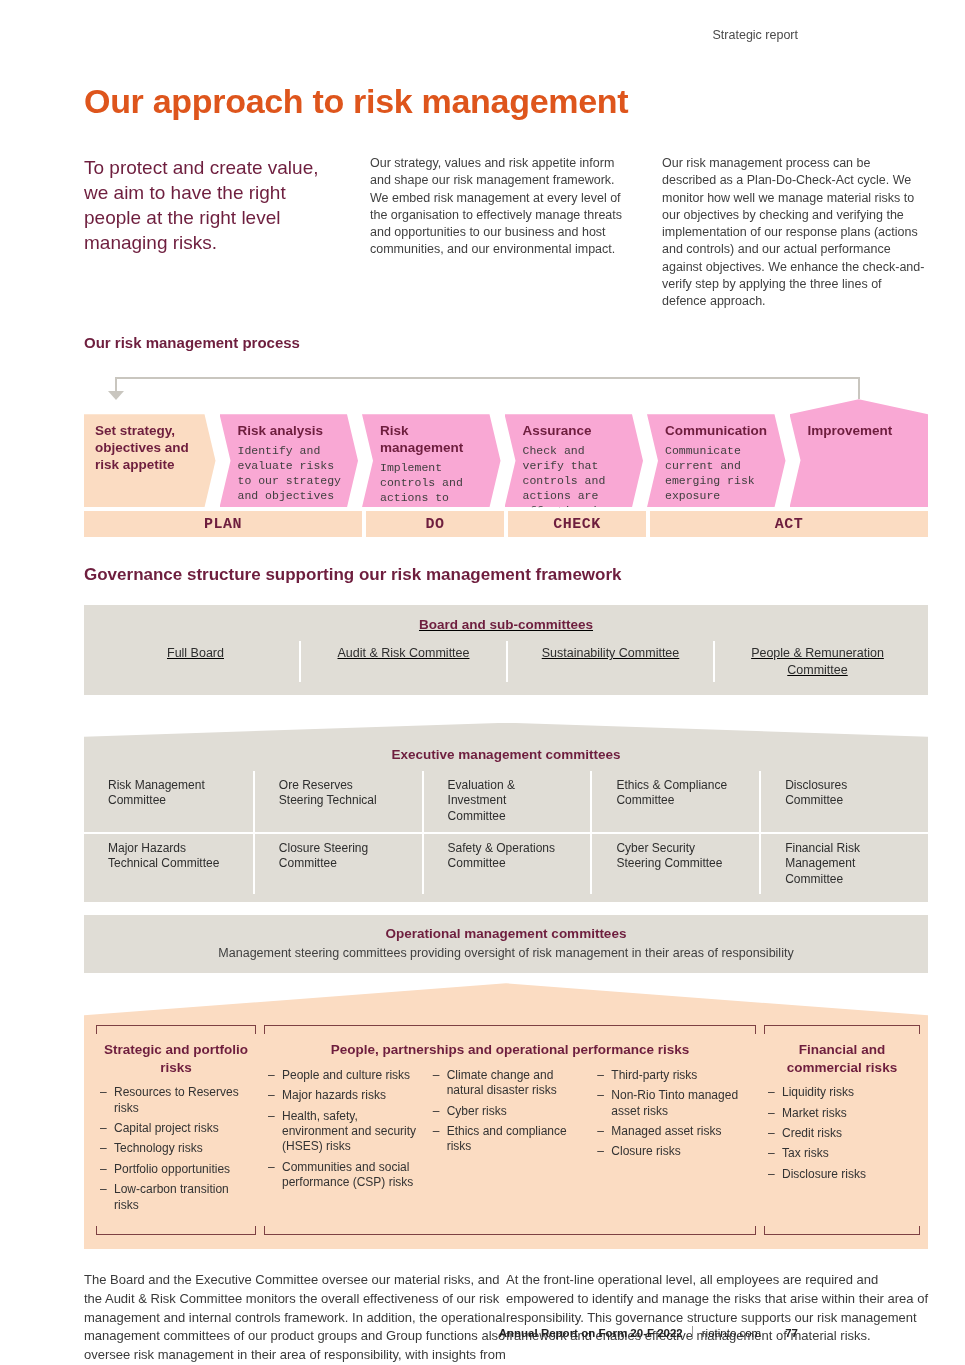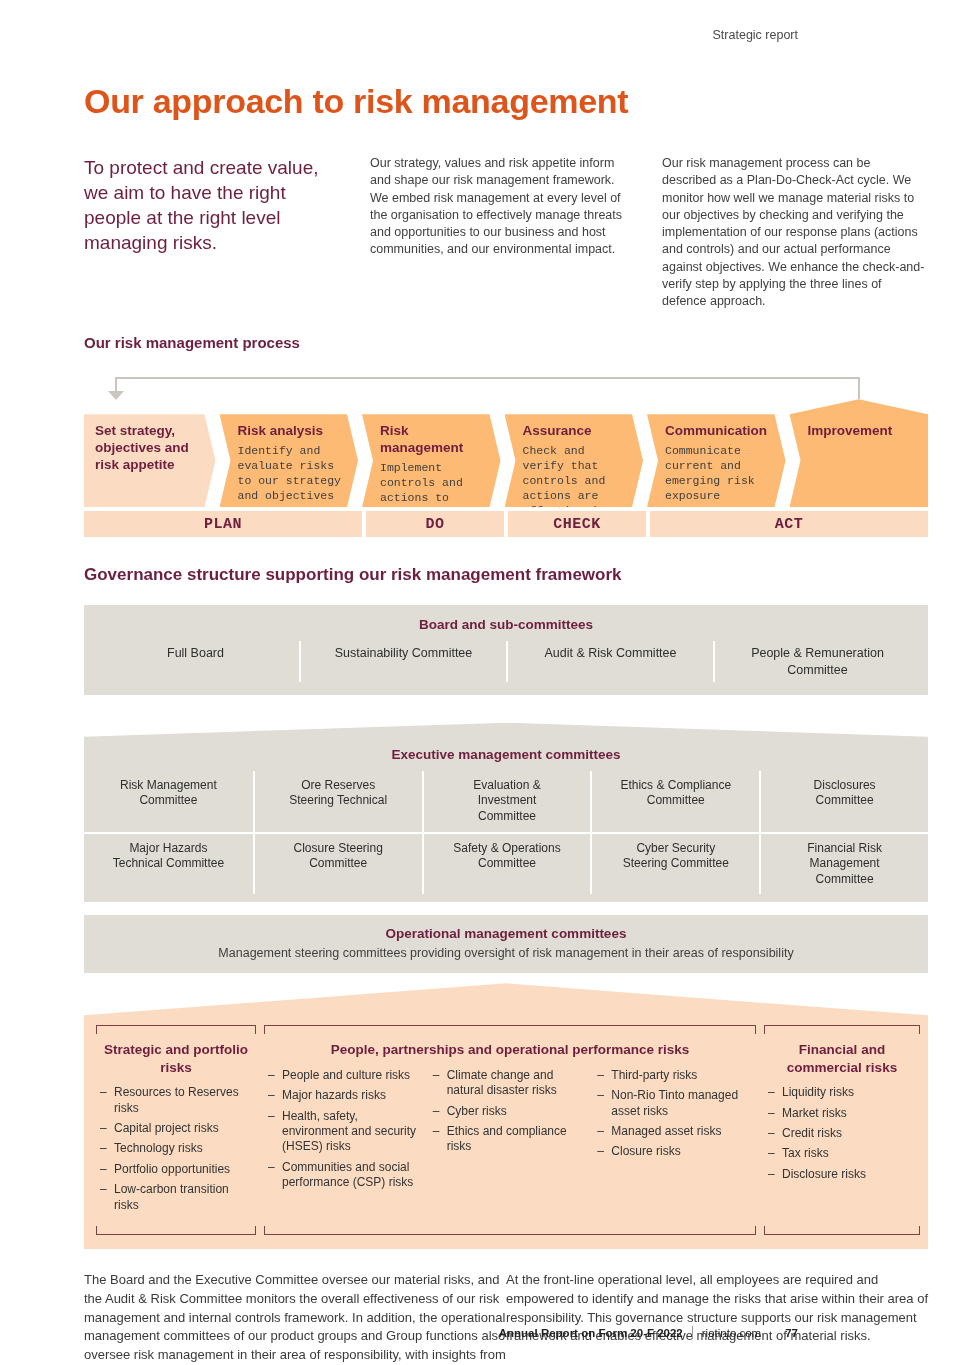--- a/index.html
+++ b/index.html
@@ -21,53 +21,53 @@
   .process-wrap { position:relative; margin-top:48px; }
   .arrow-layer { position:absolute; left:0; top:-22px; width:100%; height:22px; }
   .arrow-h { position:absolute; left:31px; right:68px; top:0; height:2px; background:#c9c6bf; }
   .arrow-v-left { position:absolute; left:31px; top:0; width:2px; height:14px; background:#c9c6bf; }
   .arrow-head { position:absolute; left:24px; top:14px; width:0; height:0;
                 border-left:8px solid transparent; border-right:8px solid transparent;
                 border-top:9px solid #c9c6bf; }
   .arrow-v-right { position:absolute; right:68px; top:0; width:2px; height:22px; background:#c9c6bf; }
 
   .steps-row { display:flex; gap:4px; align-items:flex-end; }
-  .step { flex:1; height:93px; background:#fdba74; padding:9px 14px 6px 11px;
+  .step { flex:1; height:93px; background:#f9a8d4; padding:9px 14px 6px 11px;
           clip-path:polygon(0 0, calc(100% - 11px) 0, 100% 50%, calc(100% - 11px) 100%, 0 100%, 11px 50%); }
   .step.first { background:#fbdcc2;
           clip-path:polygon(0 0, calc(100% - 11px) 0, 100% 50%, calc(100% - 11px) 100%, 0 100%); }
   .step.roof { height:108px; padding-top:24px;
           clip-path:polygon(0 15px, 50% 0, 100% 15px, 100% 100%, 0 100%, 11px 61px); }
   .step:not(.first):not(.roof) { padding-left:18px; }
   .step.roof { padding-left:18px; }
   .step-title { font-size:13.5px; font-weight:bold; color:#6e1e3e; line-height:1.25; }
   .step-desc { margin-top:4px; font-size:11.5px; line-height:1.3; color:#3f3f3f;font-family:Liberation Mono, monospace; }
 
   .phase-row { display:flex; gap:4px; margin-top:4px;font-family:Liberation Mono, monospace; }
   .phase { background:#fbdcc2; height:26px; display:flex; align-items:center; justify-content:center;
            font-size:15px; font-weight:bold; color:#6e1e3e; letter-spacing:0.5px; }
   .phase.w2 { width:278px; } .phase.w1 { width:138px; }
 
   .gov-heading { margin-top:28px; font-size:17px; font-weight:bold; color:#6e1e3e; }
 
   .gray-box { background:#e0ddd6; }
   .box-title { text-align:center; font-size:13.5px; font-weight:bold; color:#6e1e3e; }
 
-  .board-box { margin-top:20px; padding:12px 8px 13px; }
+  .board-box { margin-top:20px; padding:12px 8px 13px;text-decoration:underline; }
   .board-cols { display:grid; grid-template-columns:repeat(4,1fr); margin-top:9px; }
   .board-cols > div { border-left:2px solid #ffffff; padding:4px 26px; text-align:center;
                       font-size:12.5px; line-height:1.3; color:#2e2e2e;
                       display:flex; align-items:flex-start; justify-content:center; }
   .board-cols > div:first-child { border-left:none; }
 
   .exec-box { margin-top:28px; padding:24px 0 8px;
               clip-path:polygon(0 14px, 50% 0, 100% 14px, 100% 100%, 0 100%); }
   .exec-row { display:grid; grid-template-columns:repeat(5,1fr); }
   .exec-row + .exec-row { border-top:2px solid #ffffff; }
-  .exec-row > div { border-left:2px solid #ffffff; padding:7px 24px; text-align:center;
+  .exec-row > div { border-left:2px solid #ffffff; padding:7px 24px; 
                     font-size:12px; line-height:1.3; color:#2e2e2e; }
   .exec-row > div:first-child { border-left:none; }
   .exec-rows { margin-top:9px; }
 
   .op-box { margin-top:13px; padding:11px 0 13px; }
   .op-sub { margin-top:5px; text-align:center; font-size:12.5px; color:#3f3f3f; }
 
   .risks-box { margin-top:10px; background:#fbdcc2; padding:42px 12px 14px;
                clip-path:polygon(0 32px, 50% 0, 100% 32px, 100% 100%, 0 100%); }
   .risk-groups { display:grid; grid-template-columns:160px 492px 156px; gap:8px; }
@@ -151,22 +151,22 @@
         <div class="phase w2">ACT</div>
       </div>
     </div>
 
     <div class="gov-heading">Governance structure supporting our risk management framework</div>
 
     <div class="gray-box board-box">
       <div class="box-title">Board and sub-committees</div>
       <div class="board-cols">
         <div>Full Board</div>
+        <div>Audit &amp; Risk Committee</div>
         <div>Sustainability Committee</div>
-        <div>Audit &amp; Risk Committee</div>
         <div>People &amp; Remuneration Committee</div>
       </div>
     </div>
 
     <div class="gray-box exec-box">
       <div class="box-title">Executive management committees</div>
       <div class="exec-rows">
         <div class="exec-row">
           <div>Risk Management Committee</div>
           <div>Ore Reserves Steering Technical</div>

